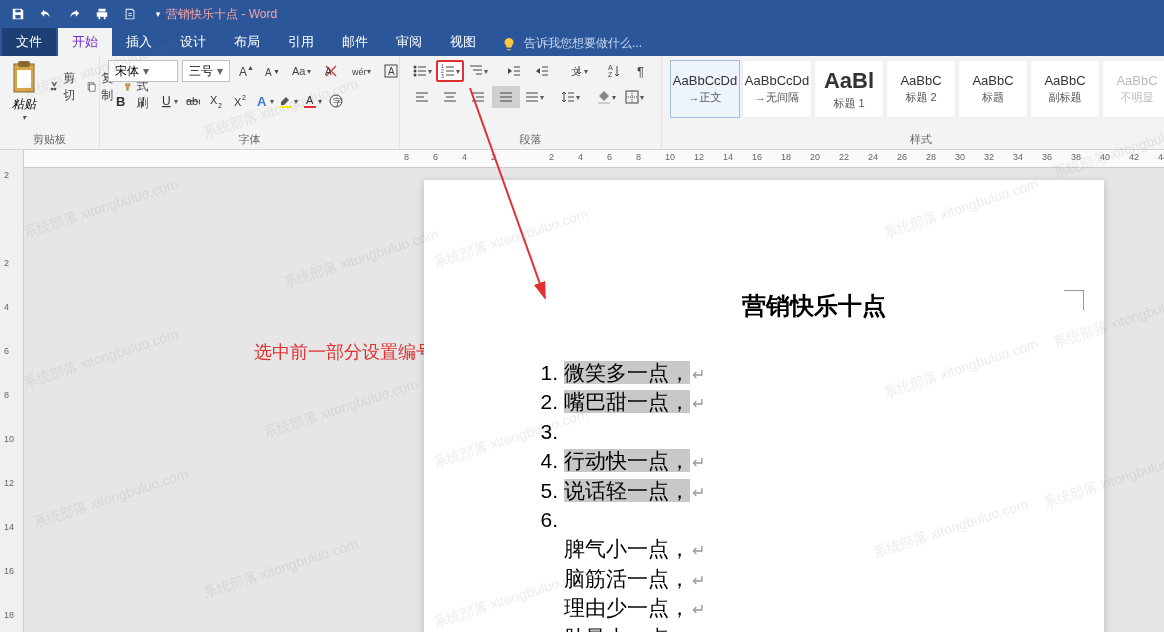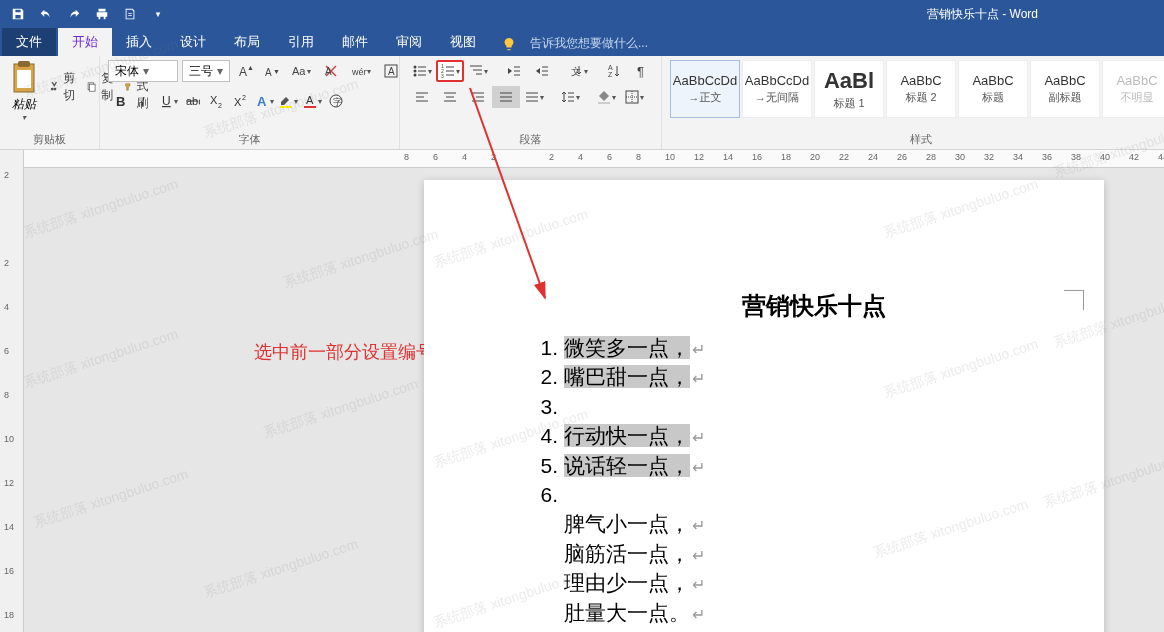--- a/index.html
+++ b/index.html
@@ -5,30 +5,30 @@
 * { margin:0; padding:0; box-sizing:border-box; font-family:"Microsoft YaHei","SimSun",sans-serif; }
 body { background:#e6e6e6; width:1164px; height:632px; overflow:hidden; position:relative; }
 
 
 .watermarks { position:absolute; inset:0; pointer-events:none; z-index:100; }
 .wm { position:absolute; color:rgba(120,120,120,0.15); font-size:14px; transform:rotate(-18deg); white-space:nowrap; }
 
 
 .titlebar { height:28px; background:#2b579a; display:flex; align-items:center; padding:0 6px; color:#fff; }
 .titlebar .qat { display:flex; gap:12px; align-items:center; margin-left:4px; }
-.titlebar .title { flex:1; text-align:right; font-size:12px; color:#ffffff; }
+.titlebar .title { flex:1; text-align:left; font-size:12px; color:#fca5a5; }
 .qat-icon { width:16px; height:16px; display:flex; align-items:center; justify-content:center; cursor:pointer; }
 .qat-icon svg { width:14px; height:14px; fill:#fff; }
 
 
 .tabs { height:28px; background:#2b579a; display:flex; align-items:flex-end; padding:0 0 0 2px; }
 .tab { padding:5px 14px; color:#fff; font-size:13px; cursor:pointer; }
 .tab.file { background:#1e3f73; margin-right:2px; }
 .tab.active { background:#f3f3f3; color:#6d28d9; }
-.tell-me { display:flex; align-items:center; gap:14px; color:#c7d6ef; font-size:12px; margin-left:12px; padding-bottom:4px; }
+.tell-me { display:flex; align-items:center; gap:8px; color:#c7d6ef; font-size:12px; margin-left:12px; padding-bottom:4px; }
 .bulb { width:14px; height:14px; }
 .bulb svg { width:14px; height:14px; fill:#ffc83d; }
 
 
 .ribbon { height:94px; background:#f3f3f3; border-bottom:1px solid #d4d4d4; display:flex; }
 .group { border-right:1px solid #e1e1e1; padding:4px 8px 2px 8px; display:flex; flex-direction:column; }
 .group-body { flex:1; display:flex; gap:6px; align-items:flex-start; }
 .group-label { font-size:11px; color:#666; text-align:center; padding-top:2px; position:relative; }
 
 
@@ -71,21 +71,21 @@
 
 
 .doc-area { position:absolute; top:150px; left:0; right:0; bottom:0; display:flex; }
 .vruler { width:24px; background:#f0f0f0; border-right:1px solid #ccc; position:relative; }
 .vruler .mk { position:absolute; left:4px; font-size:9px; color:#666; }
 .hruler { height:18px; background:#fafafa; border-bottom:1px solid #ccc; position:relative; margin-left:0; }
 .hruler .mk { position:absolute; top:2px; font-size:9px; color:#666; }
 .canvas { flex:1; background:#e6e6e6; overflow:hidden; position:relative; }
 .page { position:absolute; left:400px; top:30px; width:680px; min-height:560px; background:#fff; box-shadow:0 2px 8px rgba(0,0,0,0.2); padding:110px 60px 40px 100px; }
 .annotation { position:absolute; left:230px; top:190px; font-size:18px; color:#e03030; font-family:"SimSun"; }
-.doc-title { font-size:24px; font-weight:bold; font-family:"SimHei","Microsoft YaHei"; text-align:center; margin-bottom:11px; margin-left:60px; }
+.doc-title { font-size:24px; font-weight:bold; font-family:"SimHei","Microsoft YaHei"; text-align:center; margin-bottom:36px; margin-left:60px; }
 .doc-list { font-family:"SimSun",serif; font-size:21px; line-height:1.4; }
 .doc-list .row { display:flex; align-items:baseline; }
 .doc-list .num { width:34px; text-align:right; margin-right:6px; }
 .doc-list .txt { position:relative; }
 .doc-list .sel .txt-inner { background:#c8c8c8; }
 .doc-list .para-mark { color:#999; font-size:16px; margin-left:2px; }
 .margin-marks { position:absolute; }
 .margin-mark-tr { right:20px; top:110px; width:20px; height:20px; border-top:1px solid #999; border-right:1px solid #999; }
 </style>
 </head>

